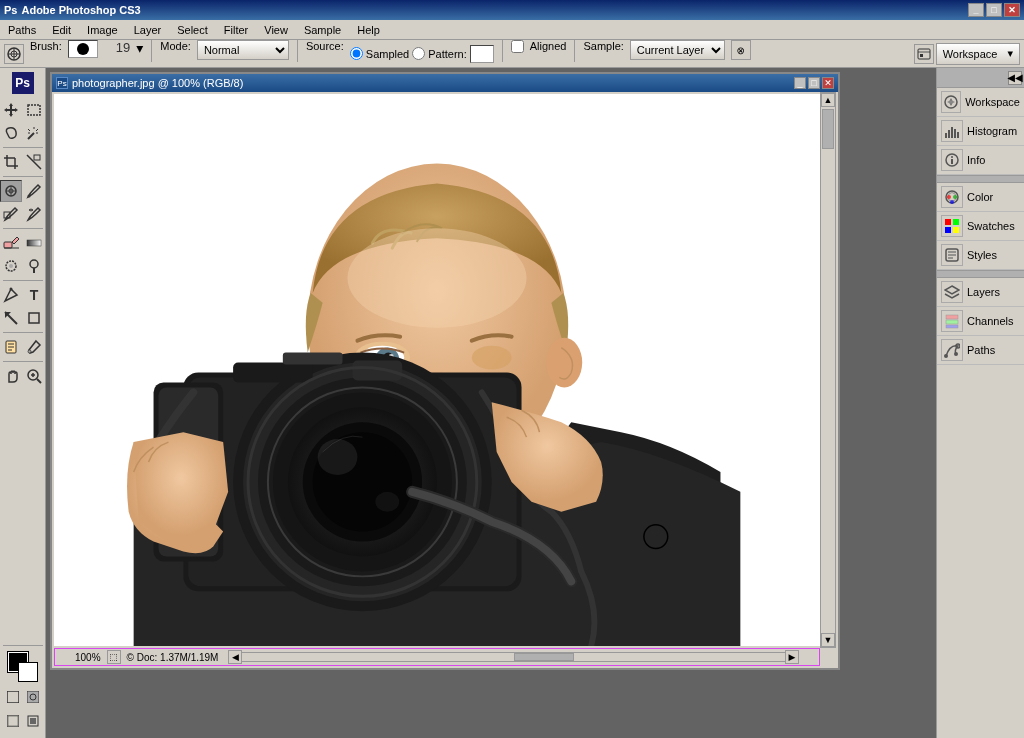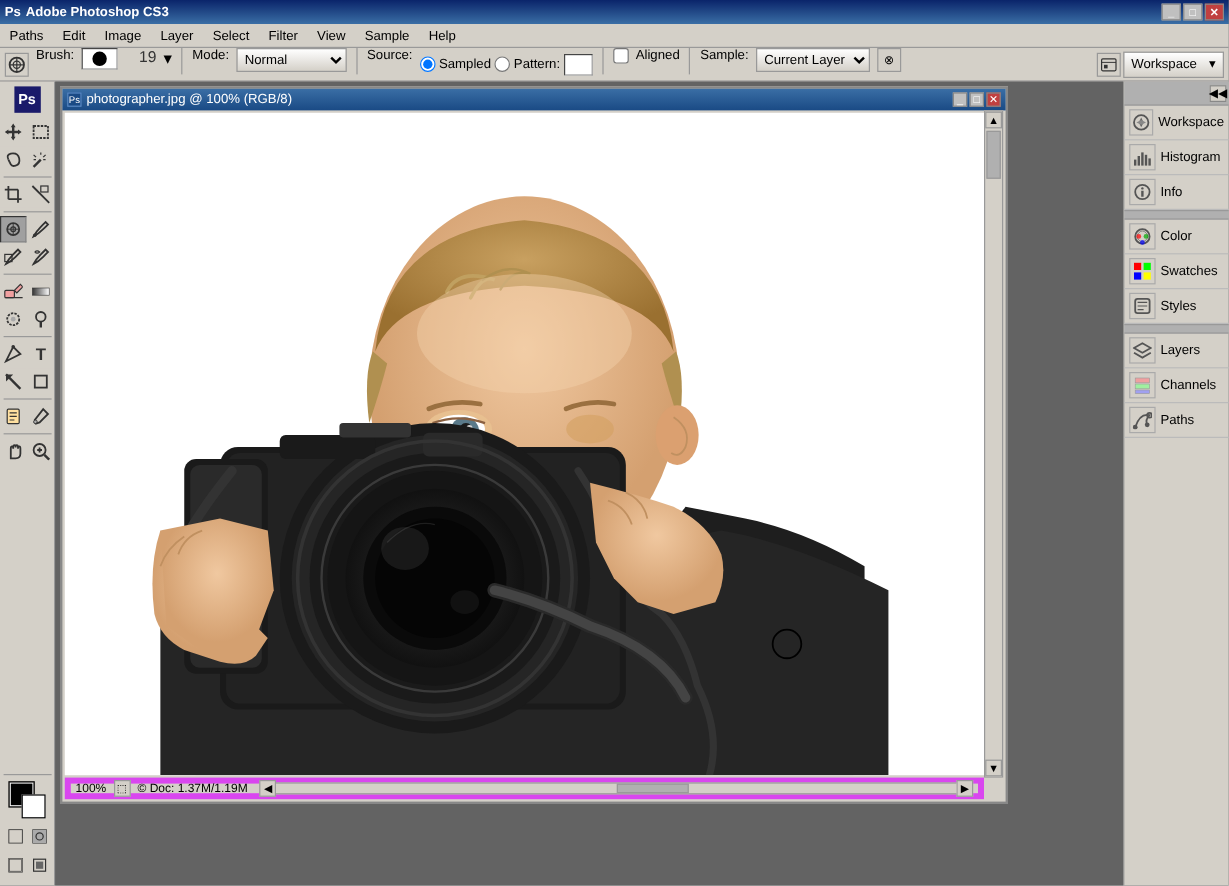--- a/index.html
+++ b/index.html
@@ -247,24 +247,24 @@
       margin: 2px;
     }
 
     #doc-statusbar {
       position: absolute;
       bottom: 2px;
       left: 2px;
       right: 18px;
       height: 18px;
       background: #d4d0c8;
-      border: 5px solid #d946ef;
+      border: 1px solid #d946ef;
       display: flex;
       align-items: center;
-      padding: 0 4px;
+      padding: 0 20px;
       gap: 6px;
       font-size: 10px;
     }
 
     
     #photo {
       width: 100%;
       height: 100%;
       background: white;
       position: relative;

